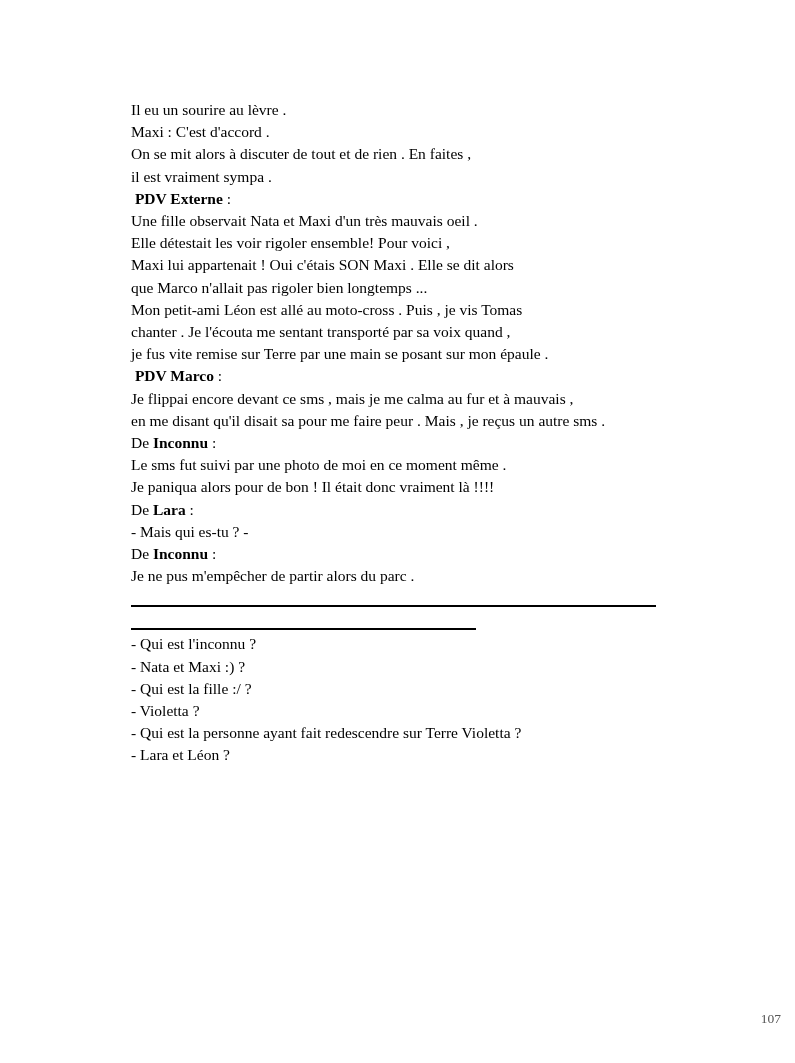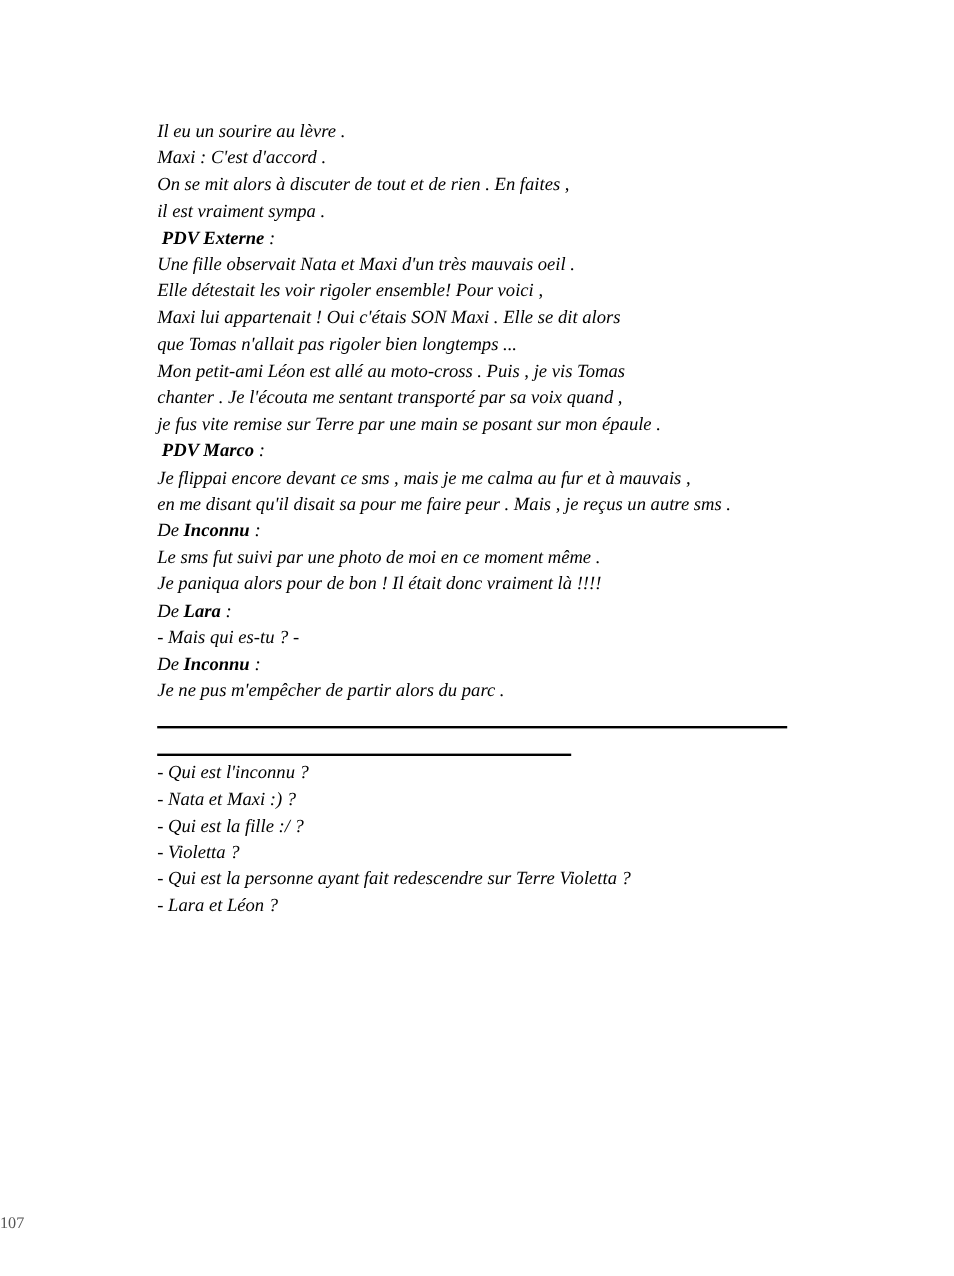--- a/index.html
+++ b/index.html
@@ -19,21 +19,20 @@
   .body-text {
     position: absolute;
     left: 131px;
     top: 99px;
     width: 545px;
     font-size: 15.5px;
     line-height: 22.2px;
   }
   .line {
     white-space: pre-wrap;
-    font-style: italic;
   }
   .seg-bold {
     font-weight: bold;
   }
   .rule {
     height: 0;
     border-top: 2px solid #000000;
   }
   .rule-long {
     width: 525px;
@@ -42,40 +41,40 @@
   .rule-short {
     width: 345px;
     margin-top: 21px;
     margin-bottom: 3px;
   }
   .page-number {
     position: absolute;
     top: 1011px;
     left: 0;
     width: 781px;
-    text-align: left;
+    text-align: right;
     font-size: 13.5px;
     line-height: 16px;
     color: #555555;
   }
 </style>
 </head>
 <body>
 
 <div class="page">
   <div class="body-text" id="body-lines">
       <div class="line"><span class="seg">Il eu un sourire au lèvre .</span></div>
       <div class="line"><span class="seg">Maxi : C'est d'accord .</span></div>
       <div class="line"><span class="seg">On se mit alors à discuter de tout et de rien . En faites ,</span></div>
       <div class="line"><span class="seg">il est vraiment sympa .</span></div>
       <div class="line"><span class="seg-bold"> PDV Externe</span><span class="seg"> :</span></div>
       <div class="line"><span class="seg">Une fille observait Nata et Maxi d'un très mauvais oeil .</span></div>
       <div class="line"><span class="seg">Elle détestait les voir rigoler ensemble! Pour voici ,</span></div>
       <div class="line"><span class="seg">Maxi lui appartenait ! Oui c'étais SON Maxi . Elle se dit alors</span></div>
-      <div class="line"><span class="seg">que Tomas n'allait pas rigoler bien longtemps ...</span></div>
+      <div class="line"><span class="seg">que Marco n'allait pas rigoler bien longtemps ...</span></div>
       <div class="line"><span class="seg">Mon petit-ami Léon est allé au moto-cross . Puis , je vis Tomas</span></div>
       <div class="line"><span class="seg">chanter . Je l'écouta me sentant transporté par sa voix quand ,</span></div>
       <div class="line"><span class="seg">je fus vite remise sur Terre par une main se posant sur mon épaule .</span></div>
       <div class="line"><span class="seg-bold"> PDV Marco</span><span class="seg"> :</span></div>
       <div class="line"><span class="seg">Je flippai encore devant ce sms , mais je me calma au fur et à mauvais ,</span></div>
       <div class="line"><span class="seg">en me disant qu'il disait sa pour me faire peur . Mais , je reçus un autre sms .</span></div>
       <div class="line"><span class="seg">De </span><span class="seg-bold">Inconnu</span><span class="seg"> :</span></div>
       <div class="line"><span class="seg">Le sms fut suivi par une photo de moi en ce moment même .</span></div>
       <div class="line"><span class="seg">Je paniqua alors pour de bon ! Il était donc vraiment là !!!!</span></div>
       <div class="line"><span class="seg">De </span><span class="seg-bold">Lara</span><span class="seg"> :</span></div>

